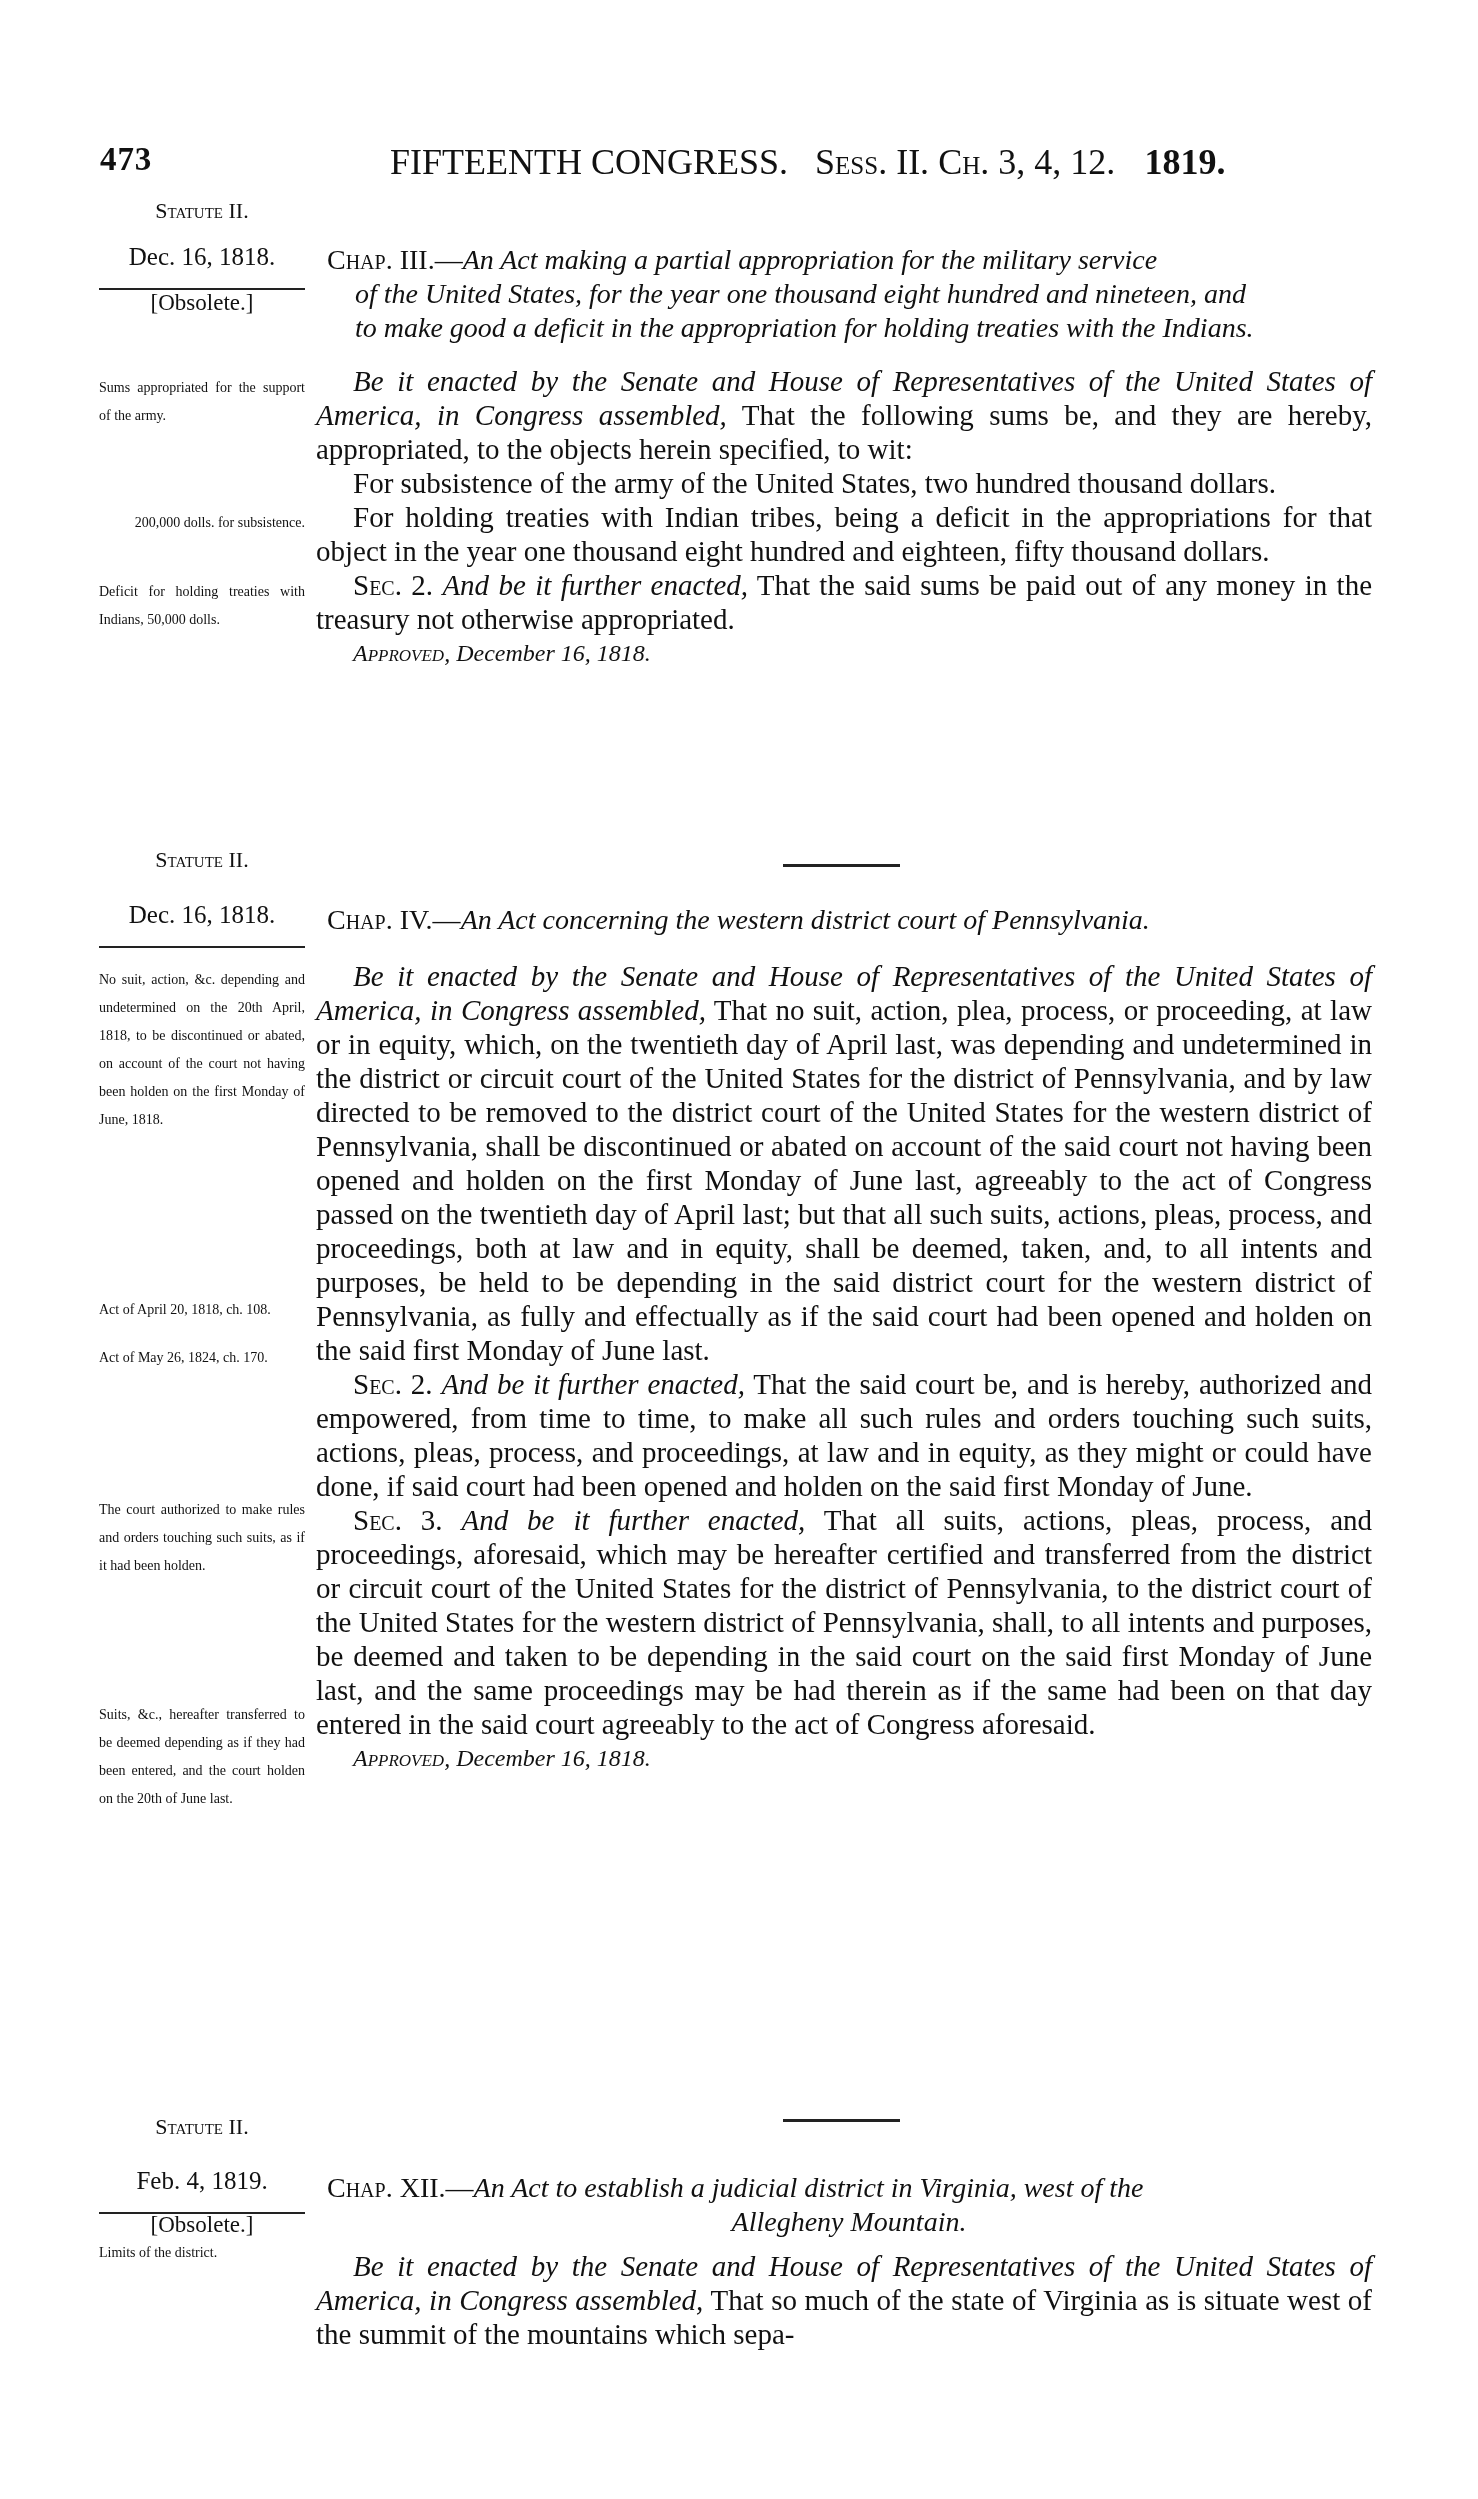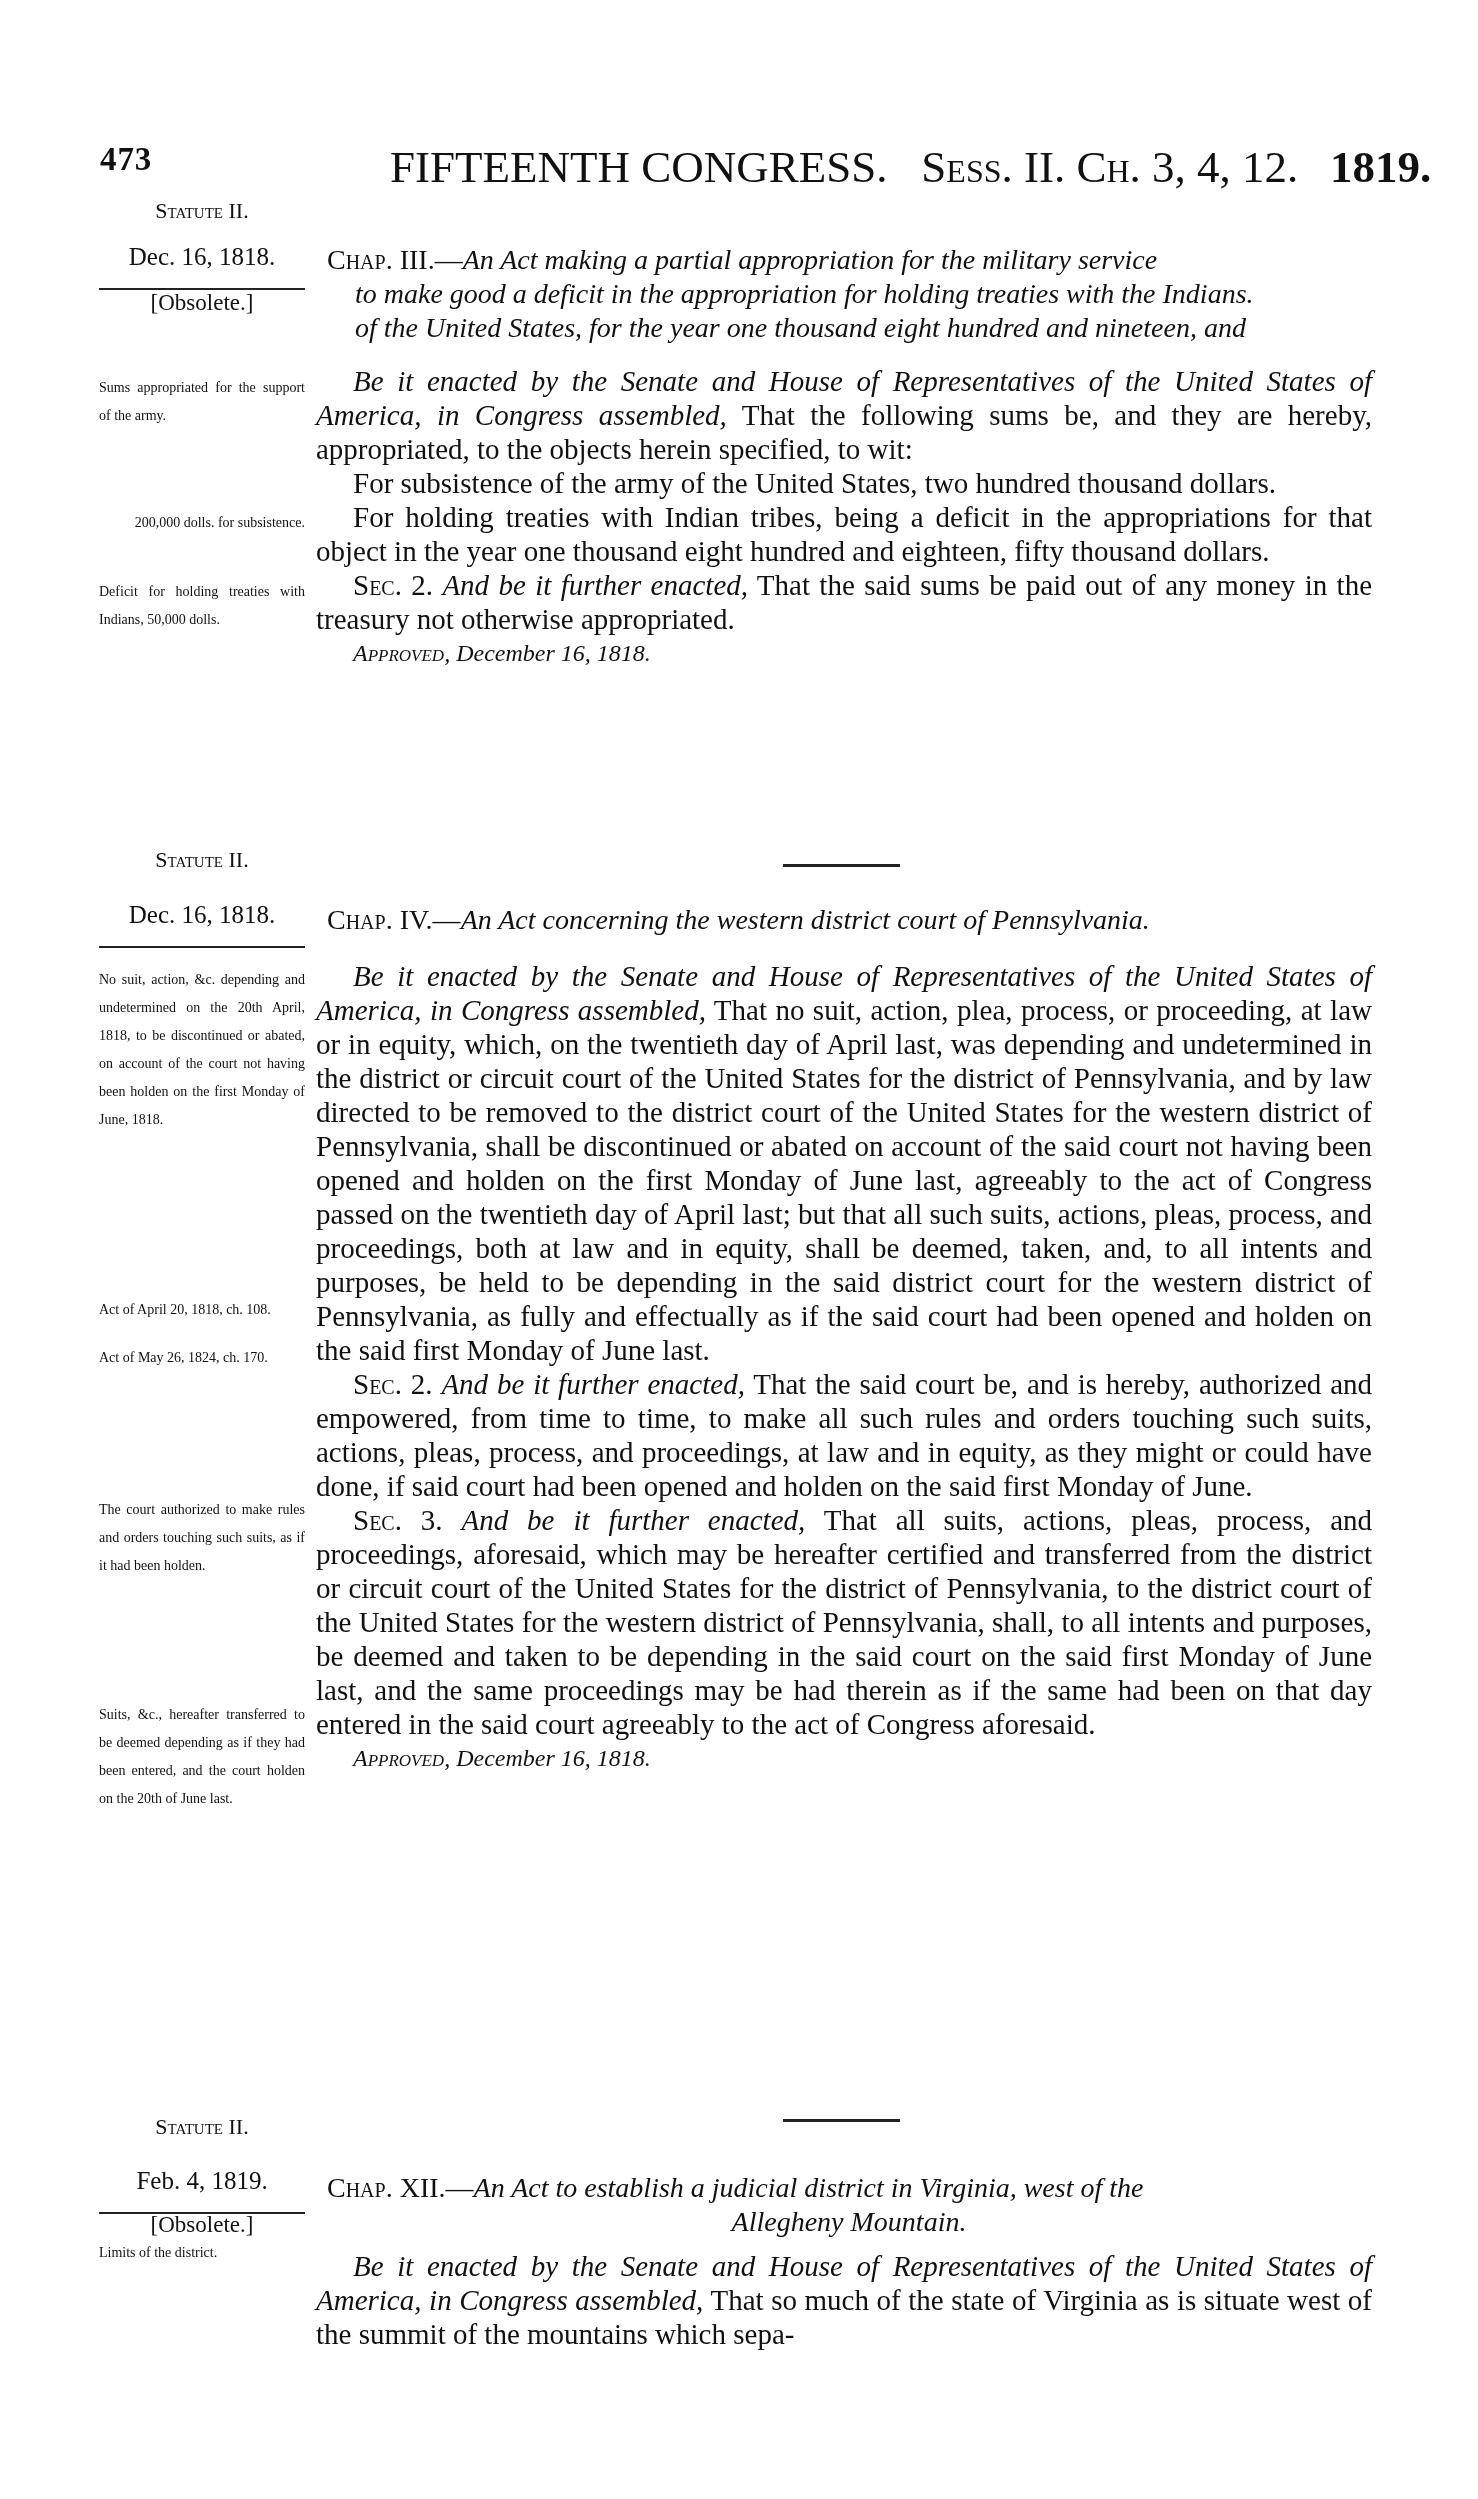--- a/index.html
+++ b/index.html
@@ -1,20 +1,20 @@
 <!DOCTYPE html>
 <html style="font-size:15px"><head>
 <meta charset="utf-8">
 <style>
   html, body { margin:0; padding:0; background:#ffffff; }
   body { width:1478px; height:2500px; position:relative; overflow:hidden;
          font-family:"Liberation Serif","DejaVu Serif",serif; color:#111; }
   .abs { position:absolute; }
   .pagenum { left:100px; top:141px; font-size:33px; font-weight:bold; letter-spacing:0.9px; }
-  .running { left:390px; top:141px; width:985px; font-size:45px; white-space:nowrap; }
+  .running { left:390px; top:141px; width:985px; font-size:36px; white-space:nowrap; }
   .running .sess { font-variant:small-caps; }
   .running .yr { font-weight:bold; margin-left:20.4px; }
   .sc { font-variant:small-caps; }
   .it { font-style:italic; }
   .marg { left:99px; width:206px; font-size:14px; line-height:28px; text-align:justify; text-align-last:left; }
   .statute { font-size:22px; font-variant:small-caps; text-align:center; width:206px; left:99px; }
   .date { font-size:25px; text-align:center; width:206px; left:99px; padding-bottom:17px; border-bottom:2.8px solid #222; }
   .obs { font-size:23px; text-align:center; width:206px; left:99px; }
   .body { left:316px; width:1056px; font-size:29px; line-height:34px; text-align:justify; }
   .body p { margin:0; text-indent:37px; }
@@ -34,22 +34,22 @@
   <span class="sess">Ch. 3, 4, 12.</span>
   <span class="yr">1819.</span>
 </div>
 
 <div class="abs statute" style="top:198px;">Statute II.</div>
 <div class="abs date" style="top:243px;">Dec. 16, 1818.</div>
 <div class="abs obs" style="top:290px;">[Obsolete.]</div>
 
 <div class="abs title" style="top:243px;">
   <span class="sc">Chap. III.—</span><span class="it">An Act making a partial appropriation for the military service</span>
+  <span class="it cont">of the United States, for the year one thousand eight hundred and nineteen, and</span>
   <span class="it cont">to make good a deficit in the appropriation for holding treaties with the Indians.</span>
-  <span class="it cont">of the United States, for the year one thousand eight hundred and nineteen, and</span>
 </div>
 
 <div class="abs marg" style="top:374px;">Sums appropriated for the support of the army.</div>
 <div class="abs marg" style="top:509px;text-align:left;text-align-last:right;">200,000 dolls. for subsistence.</div>
 <div class="abs marg" style="top:578px;">Deficit for holding treaties with Indians, 50,000 dolls.</div>
 
 <div class="abs body" style="top:364px;">
   <p><span class="it">Be it enacted by the Senate and House of Representatives of the United States of America, in Congress assembled,</span> <span>That the following sums be, and they are hereby, appropriated, to the objects herein specified, to wit:</span></p>
   <p>For subsistence of the army of the United States, two hundred thousand dollars.</p>
   <p>For holding treaties with Indian tribes, being a deficit in the appropriations for that object in the year one thousand eight hundred and eighteen, fifty thousand dollars.</p>

